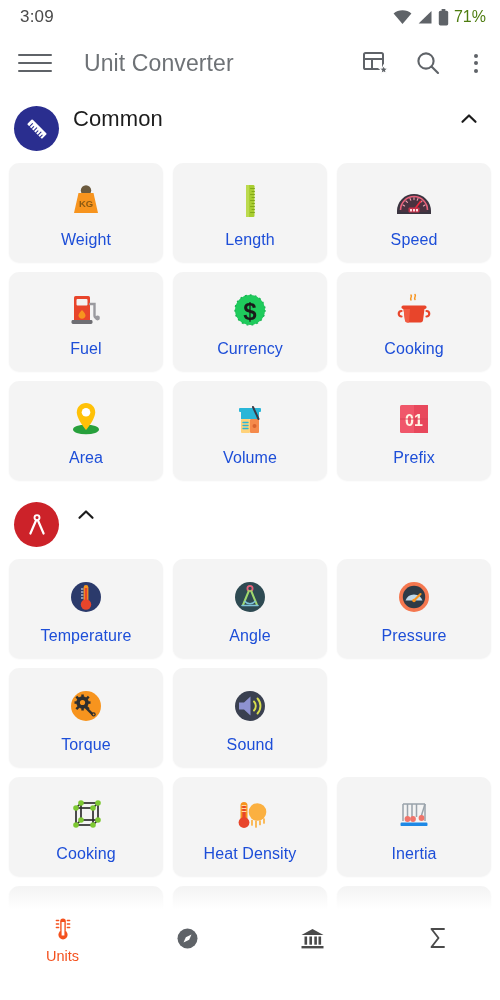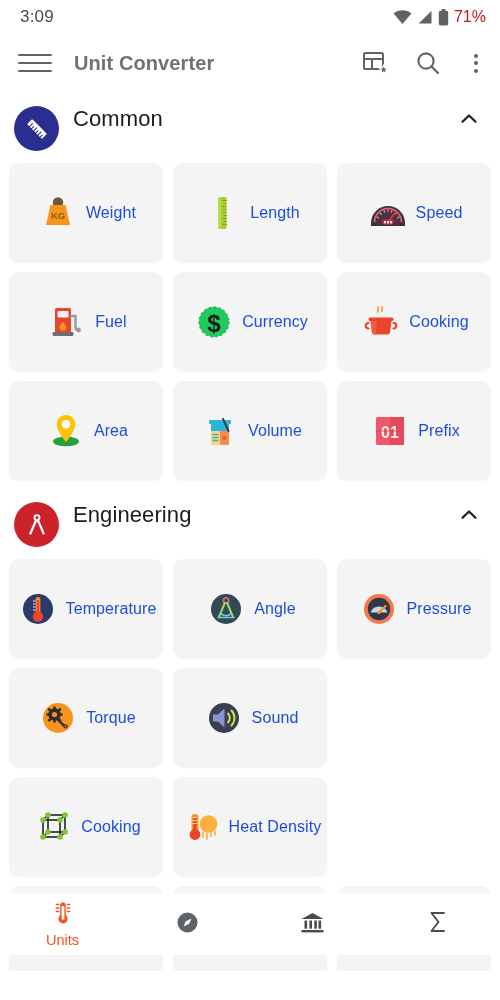--- a/index.html
+++ b/index.html
@@ -12,30 +12,30 @@
   #app { position: relative; width: 500px; height: 971px; background:#fff; }
 
   
   .statusbar {
     height: 34px; display:flex; align-items:center;
     padding: 0 14px 0 20px; justify-content: space-between;
   }
   .status-clock { font-size: 17px; color:#4a4a4a; letter-spacing:.2px; }
   .status-right { display:flex; align-items:center; gap:5px; }
   .status-right svg { display:block; }
-  .batt-pct { font-size:16px; color:#b91c1c; margin-left:0; }
+  .batt-pct { font-size:16px; color:#4d7c0f; margin-left:0; }
 
   
   .appbar { height: 58px; display:flex; align-items:center; padding: 0 14px 0 18px; }
   .hamburger { width:34px; height:34px; display:flex; flex-direction:column;
                justify-content:center; gap:6px; cursor:pointer; }
   .hamburger i { display:block; height:2px; background:#5f6368; border-radius:2px; }
   .appbar-title {
-    font-size: 20px; color:#6e7276; margin-left:22px; flex:1;
-    font-weight: 700; letter-spacing:.1px; white-space:nowrap;
+    font-size: 23px; color:#6e7276; margin-left:32px; flex:1;
+    font-weight: 400; letter-spacing:.1px; white-space:nowrap;
   }
   .appbar-actions { display:flex; align-items:center; gap:24px; }
   .iconbtn { display:flex; align-items:center; justify-content:center; cursor:pointer; }
   .dots { display:flex; flex-direction:column; gap:3.5px; padding:4px 8px; cursor:pointer;}
   .dots span { width:4px; height:4px; border-radius:50%; background:#5f6368; display:block; }
 
   
   .content { position:absolute; top:92px; left:0; right:0; bottom:0; overflow:hidden; }
 
   .section-header {
@@ -45,32 +45,32 @@
     width:45px; height:45px; border-radius:50%;
     display:flex; align-items:center; justify-content:center; flex:0 0 auto;
   }
   .section-title { font-size:22px; color:#1c1c1c; flex:1; letter-spacing:.1px; }
   .chev { width:26px; height:26px; display:flex; align-items:center; justify-content:center; cursor:pointer;}
 
   
   .grid { display:grid; grid-template-columns: repeat(3, 1fr); gap:10px; padding: 0 9px; }
   .card {
     background:#f4f4f4; border-radius:10px; height:99px;
-    display:flex; flex-direction:row; align-items:center; justify-content:center;
+    display:flex; flex-direction:column; align-items:center; justify-content:center;
     gap:6px; cursor:pointer;
     box-shadow: 0 1px 2px rgba(0,0,0,.055);
   }
   .card-icon { height:48px; display:flex; align-items:center; justify-content:center; }
   .card-label { font-size:16px; color:#1d4ed8; letter-spacing:.1px; }
 
   .grid + .grid { margin-top:10px; }
 
   
   .bottomnav {
-    position:absolute; left:0; right:0; bottom:16px; height:62px; background:#fff;
+    position:absolute; left:0; right:0; bottom:0; height:62px; background:#fff;
     display:grid; grid-template-columns: repeat(4, 1fr); align-items:center;
     border-top: 0px solid #eee;
   }
   .navitem { display:flex; flex-direction:column; align-items:center; justify-content:center;
              gap:2px; cursor:pointer; height:62px; }
   .navlabel { font-size:14.5px; color:#F4511E; }
   .nav-fade {
     position:absolute; left:0; right:0; bottom:62px; height:22px;
     background: linear-gradient(to bottom, rgba(255,255,255,0), #ffffff);
     pointer-events:none;
@@ -309,21 +309,20 @@
     </div>
 
     <div class="section-header" style="padding-top:22px;">
       <div class="section-badge" style="background:#CC2229;">
         <svg width="30" height="30" viewBox="0 0 30 30">
           <circle cx="15" cy="7.6" r="2.5" fill="none" stroke="#ffffff" stroke-width="1.9"></circle>
           <path d="M14 10.5 L8.4 23.5" fill="none" stroke="#ffffff" stroke-width="2.2" stroke-linecap="round"></path>
           <path d="M16 10.5 L21.6 23.5" fill="none" stroke="#ffffff" stroke-width="2.2" stroke-linecap="round"></path>
         </svg>
       </div>
-      <div class="section-title">Engineering</div>
       <div class="chev">
         <svg width="22" height="22" viewBox="0 0 22 22">
           <polyline points="4.5,13.8 11,7.5 17.5,13.8" fill="none" stroke="#1c1c1c" stroke-width="2.2" stroke-linecap="round" stroke-linejoin="round"></polyline>
         </svg>
       </div>
     </div>
 
     <div class="grid">
       <div class="card">
         <div class="card-icon">
@@ -460,20 +459,42 @@
             <g stroke="#FFD9A0" stroke-width="1" stroke-linecap="round">
               <line x1="14" y1="12.5" x2="18" y2="12.5"></line>
               <line x1="14" y1="15.5" x2="18" y2="15.5"></line>
               <line x1="14" y1="18.5" x2="18" y2="18.5"></line>
             </g>
           </svg>
         </div>
         <div class="card-label">Heat Density</div>
       </div>
 
+      <div class="card">
+        <div class="card-icon">
+          <svg width="44" height="44" viewBox="0 0 44 44">
+            <g stroke="#9AA3AB" stroke-width="1.5" fill="none">
+              <line x1="11" y1="11" x2="33" y2="11"></line>
+              <line x1="11" y1="11" x2="11" y2="28"></line>
+              <line x1="33" y1="11" x2="33" y2="28"></line>
+              <line x1="15.5" y1="11" x2="15.5" y2="24"></line>
+              <line x1="20" y1="11" x2="20" y2="24"></line>
+              <line x1="24.5" y1="11" x2="24.5" y2="24"></line>
+              <line x1="33" y1="11" x2="29" y2="24"></line>
+            </g>
+            <g fill="#F0756B">
+              <circle cx="15.5" cy="26" r="2.9"></circle>
+              <circle cx="21" cy="26" r="2.9"></circle>
+              <circle cx="29.5" cy="25" r="2.9"></circle>
+            </g>
+            <rect x="8.5" y="29.5" width="27" height="3.6" rx="1.2" fill="#1E88E5"></rect>
+          </svg>
+        </div>
+        <div class="card-label">Inertia</div>
+      </div>
     </div>
 
     <div class="grid">
       <div class="card"></div>
       <div class="card"></div>
       <div class="card"></div>
     </div>
   </div>
 
   <div class="nav-fade"></div>

